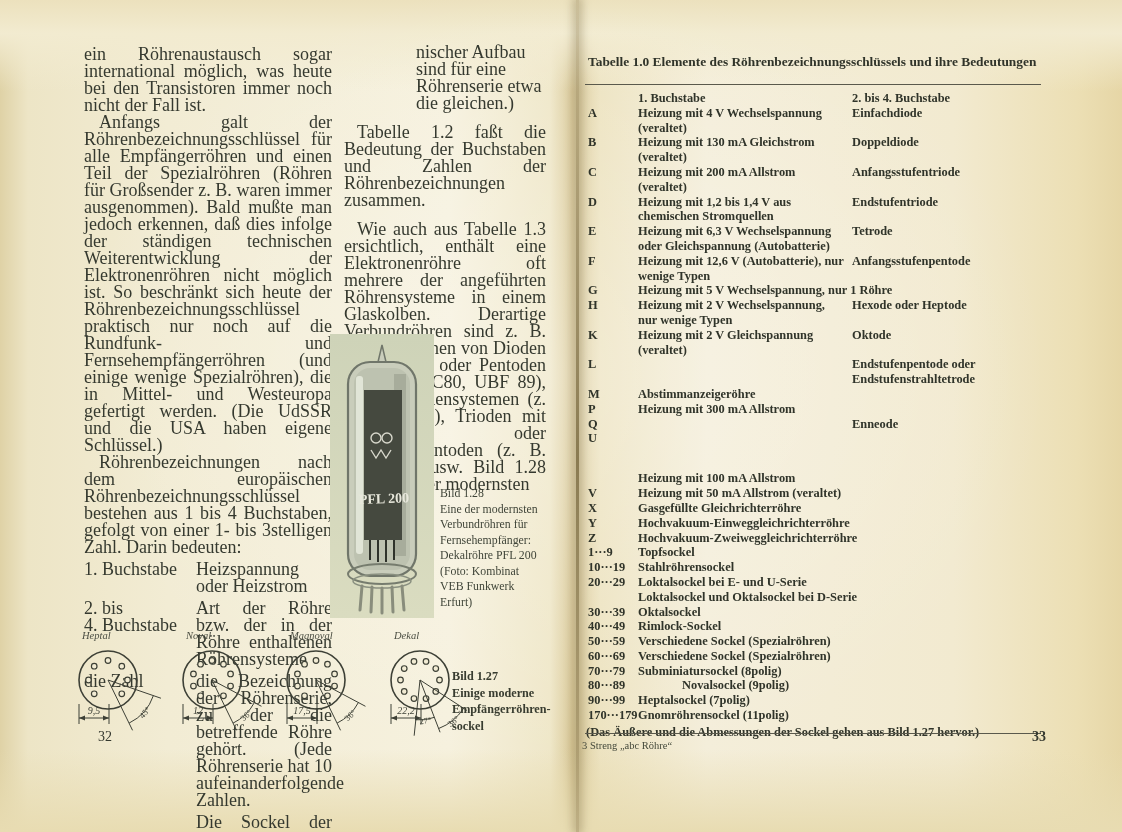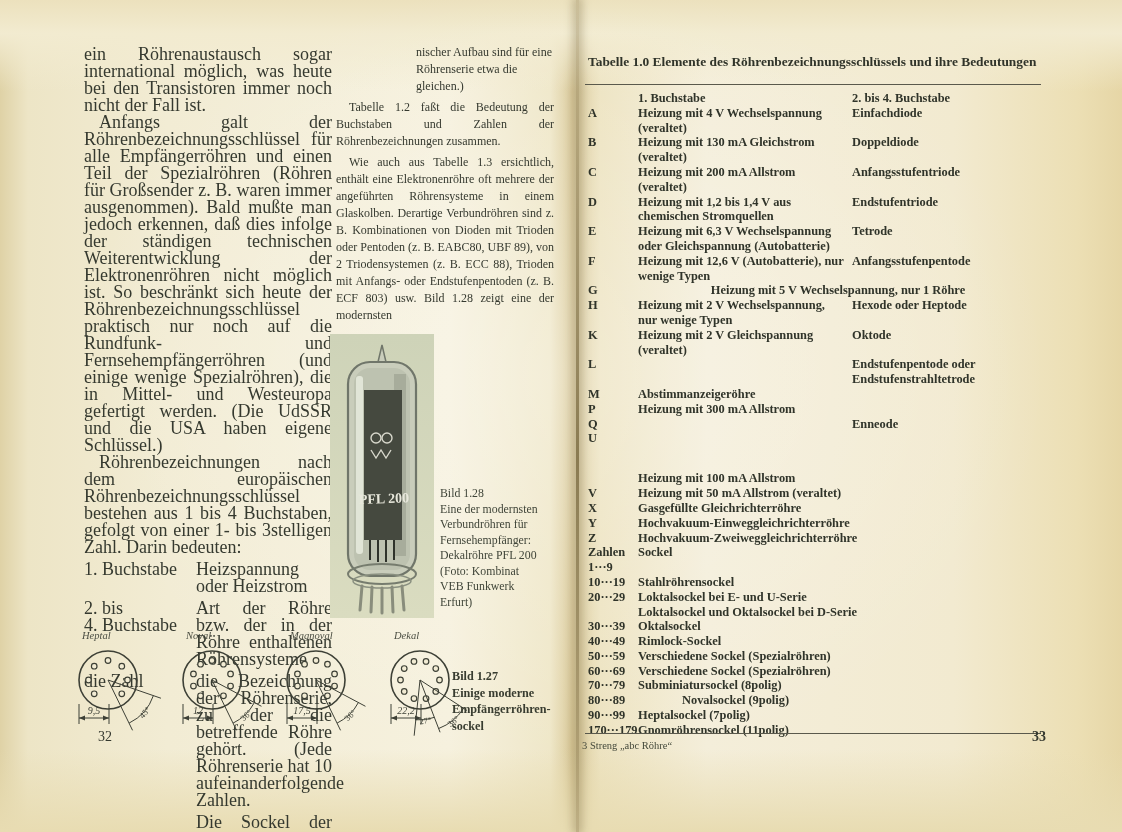--- a/index.html
+++ b/index.html
@@ -16,23 +16,23 @@
     box-shadow:0 0 9px 3px rgba(110,92,50,.35);}
   
   .col{position:absolute;text-align:justify}
   #col1{left:84px;top:46px;width:248px;font-size:18px;line-height:17px}
   #col1 p{margin:0}
   #col1 p + p{text-indent:15px}
   #def-list{margin-top:5px}
   .defrow{display:flex;margin-top:5px}
   .defrow .term{width:112px;flex:none;white-space:pre-line;text-align:left}
   .defrow .def{width:136px;text-align:justify}
-  #col2{left:332px;top:44px;width:226px;font-size:12px;line-height:17px}
+  #col2{left:332px;top:44px;width:226px;font-size:18px;line-height:17px}
   #hanging{margin-left:84px;width:142px;text-align:left}
-  #col2 p{margin:4px;text-indent:13px;text-align:justify}
+  #col2 p{margin:12px;text-indent:13px;text-align:justify}
   #tube-figure{position:absolute;left:330px;top:334px;width:104px;height:284px}
   #tube-caption{position:absolute;left:440px;top:486px;width:120px;font-size:11.8px;line-height:15.5px;color:#3f4438;text-align:left}
   #sockets{position:absolute;left:66px;top:628px;width:412px;display:flex;justify-content:space-between}
   #socket-caption{position:absolute;left:452px;top:668px;width:116px;font-size:12.2px;line-height:16.5px;font-weight:600;text-align:left;color:#383c30}
   #pageno-left{position:absolute;left:98px;top:729px;font-size:14px}
   
   #table-title{position:absolute;left:588px;top:54px;width:462px;font-size:13.4px;font-weight:700;color:#30342a}
   .rule{position:absolute;height:1px;background:#5a594c}
   #rule-top{left:585px;top:84px;width:456px}
   #rule-bottom{left:585px;top:733px;width:456px}
@@ -262,21 +262,21 @@
         <div class="tc1">Heizung mit 6,3 V Wechselspannung oder Gleichspannung (Autobatterie)</div>
         <div class="tc2">Tetrode</div>
       </div>
       <div class="trow">
         <div class="tkey">F</div>
         <div class="tc1">Heizung mit 12,6 V (Autobatterie), nur wenige Typen</div>
         <div class="tc2">Anfangsstufenpentode</div>
       </div>
       <div class="trow">
         <div class="tkey">G</div>
-        <div class="tc1" style="grid-column: 2 / 4; text-align: center;">Heizung mit 5 V Wechselspannung, nur 1 Röhre</div>
+        <div class="tc1" style="grid-column: 2 / 4;">Heizung mit 5 V Wechselspannung, nur 1 Röhre</div>
       </div>
       <div class="trow">
         <div class="tkey">H</div>
         <div class="tc1">Heizung mit 2 V Wechselspannung, nur wenige Typen</div>
         <div class="tc2">Hexode oder Heptode</div>
       </div>
       <div class="trow">
         <div class="tkey">K</div>
         <div class="tc1">Heizung mit 2 V Gleichspannung (veraltet)</div>
         <div class="tc2">Oktode</div>
@@ -313,25 +313,22 @@
       </div>
       <div class="trow">
         <div class="tkey">Y</div>
         <div class="tc1" style="grid-column: 2 / 4;">Hochvakuum-Einweggleichrichterröhre</div>
       </div>
       <div class="trow">
         <div class="tkey">Z</div>
         <div class="tc1" style="grid-column: 2 / 4;">Hochvakuum-Zweiweggleichrichterröhre</div>
       </div>
       <div class="trow">
-        <div class="tkey">Zahlen</div>
-        <div class="tc1" style="grid-column: 2 / 4;">Sockel</div>
-      </div>
-      <div class="trow">
         <div class="tkey range">1···9</div>
+        <div class="tc1" style="grid-column: 2 / 4;">Topfsockel</div>
       </div>
       <div class="trow">
         <div class="tkey range">10···19</div>
         <div class="tc1" style="grid-column: 2 / 4;">Stahlröhrensockel</div>
       </div>
       <div class="trow">
         <div class="tkey range">20···29</div>
         <div class="tc1" style="grid-column: 2 / 4;">Loktalsockel bei E- und U-Serie
 Loktalsockel und Oktalsockel bei D-Serie</div>
       </div>
@@ -360,18 +357,19 @@
         <div class="tc1" style="grid-column: 2 / 4; margin-left: 44px;">Novalsockel (9polig)</div>
       </div>
       <div class="trow">
         <div class="tkey range">90···99</div>
         <div class="tc1" style="grid-column: 2 / 4;">Heptalsockel (7polig)</div>
       </div>
       <div class="trow">
         <div class="tkey range">170···179</div>
         <div class="tc1" style="grid-column: 2 / 4;">Gnomröhrensockel (11polig)</div>
       </div>
+      <div class="note">(Das Äußere und die Abmessungen der Sockel gehen aus Bild 1.27 hervor.)</div>
     </div>
 
   <div class="rule" id="rule-bottom"></div>
   <div id="footer-sig">3  Streng „abc Röhre“</div>
   <div id="pageno-right">33</div>
 </div>
 
 </body></html>

